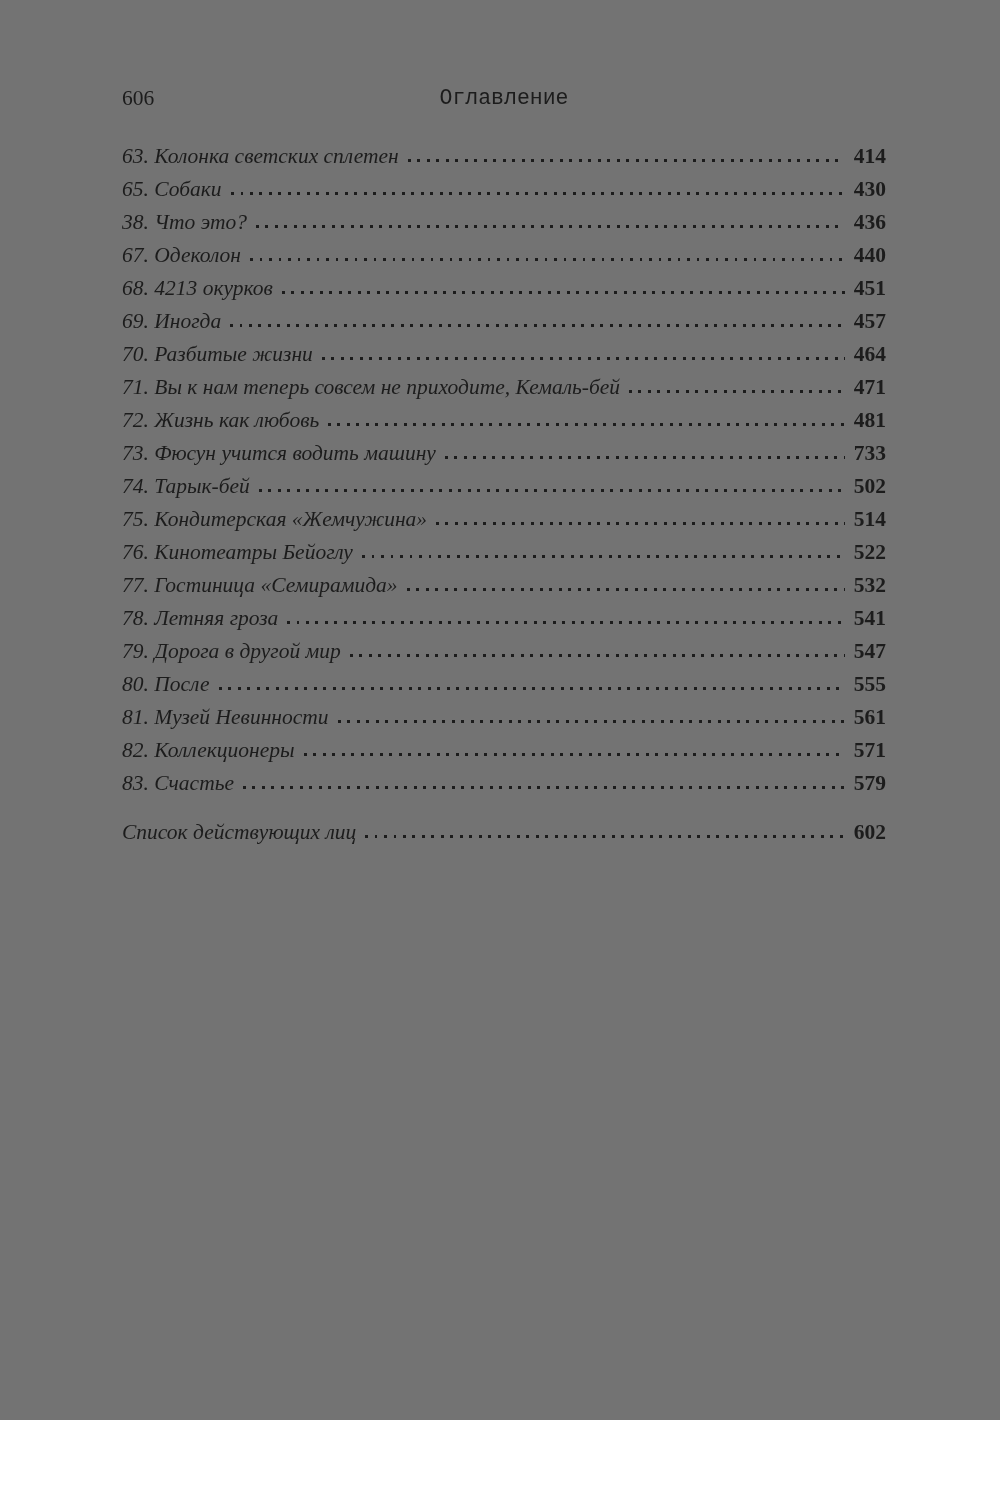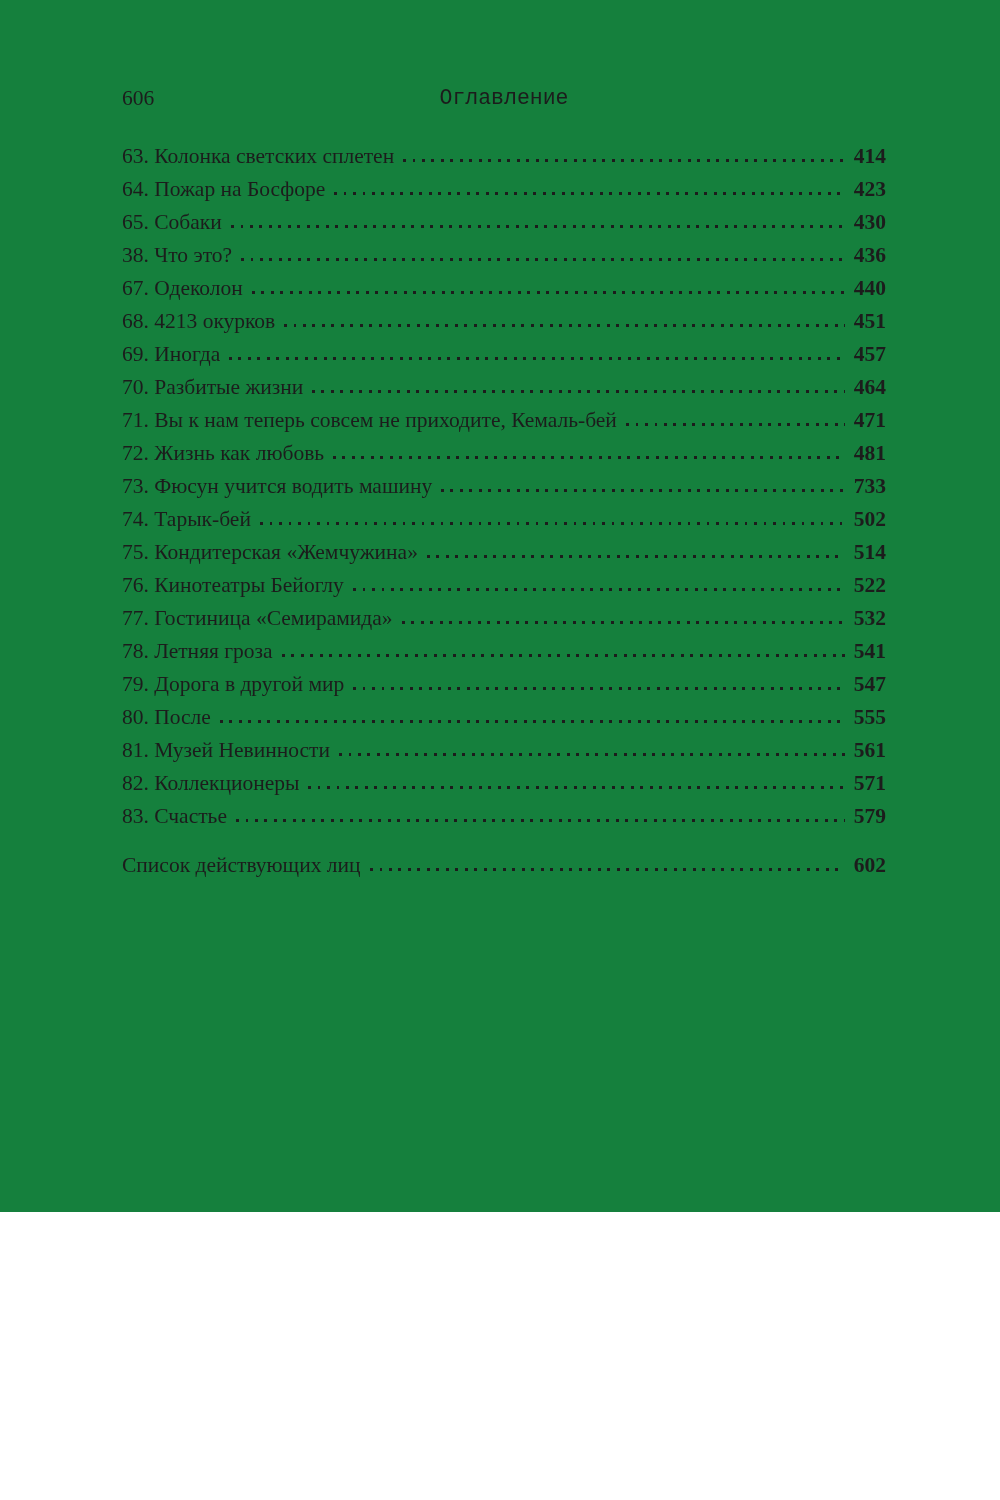--- a/index.html
+++ b/index.html
@@ -6,23 +6,23 @@
   body {
     width: 1000px;
     height: 1500px;
     background: #ffffff;
     color: #1c1c1c;
     font-family: "Liberation Serif", "DejaVu Serif", serif;
   }
   .page {
     position: relative;
     width: 1000px;
-    height: 1212px;
+    height: 1420px;
     overflow: hidden;
-    background: #15803d;
+    background: #737373;
   }
   .content {
     position: absolute;
     left: 122px;
     top: 0;
     width: 764px;
   }
   .page-header {
     position: relative;
     margin-top: 85px;
@@ -38,21 +38,21 @@
     transform: translateX(-50%);
     font-family: Liberation Mono, monospace;
   }
   .toc { margin-top: 29px; }
   .toc-entry {
     display: flex;
     align-items: baseline;
     font-size: 21.5px;
     line-height: 33px;
   }
-  .toc-label { white-space: pre; }
+  .toc-label { white-space: pre; font-style: italic; }
   .leader {
     flex: 1 1 auto;
     position: relative;
     min-width: 20px;
   }
   .leader::after {
     content: "";
     position: absolute;
     left: 9px;
     right: 9px;
@@ -74,25 +74,20 @@
       <span class="header-title">Оглавление</span>
     </div>
 
     <div class="toc" id="toc-list">
   <div class="toc-entry">
     <span class="toc-label">63. Колонка светских сплетен</span>
     <span class="leader"></span>
     <span class="toc-page">414</span>
   </div>
 
-  <div class="toc-entry">
-    <span class="toc-label">64. Пожар на Босфоре</span>
-    <span class="leader"></span>
-    <span class="toc-page">423</span>
-  </div>
 
   <div class="toc-entry">
     <span class="toc-label">65. Собаки</span>
     <span class="leader"></span>
     <span class="toc-page">430</span>
   </div>
 
   <div class="toc-entry">
     <span class="toc-label">38. Что это?</span>
     <span class="leader"></span>

